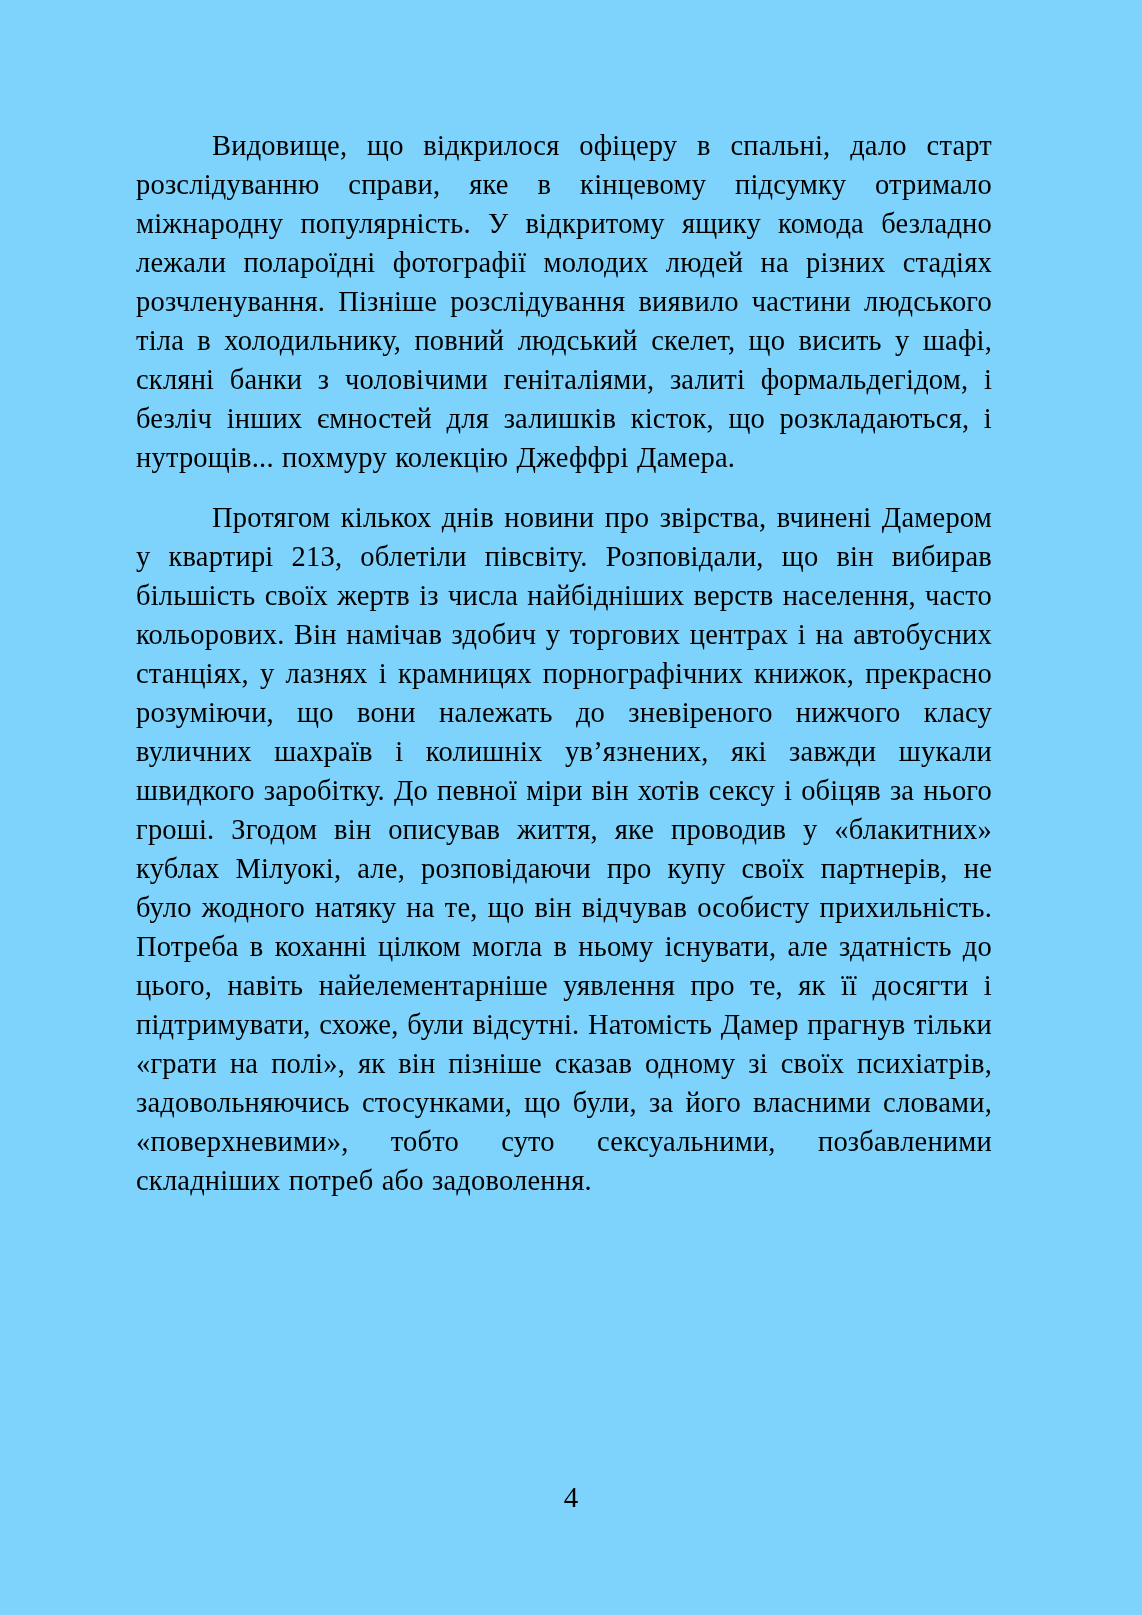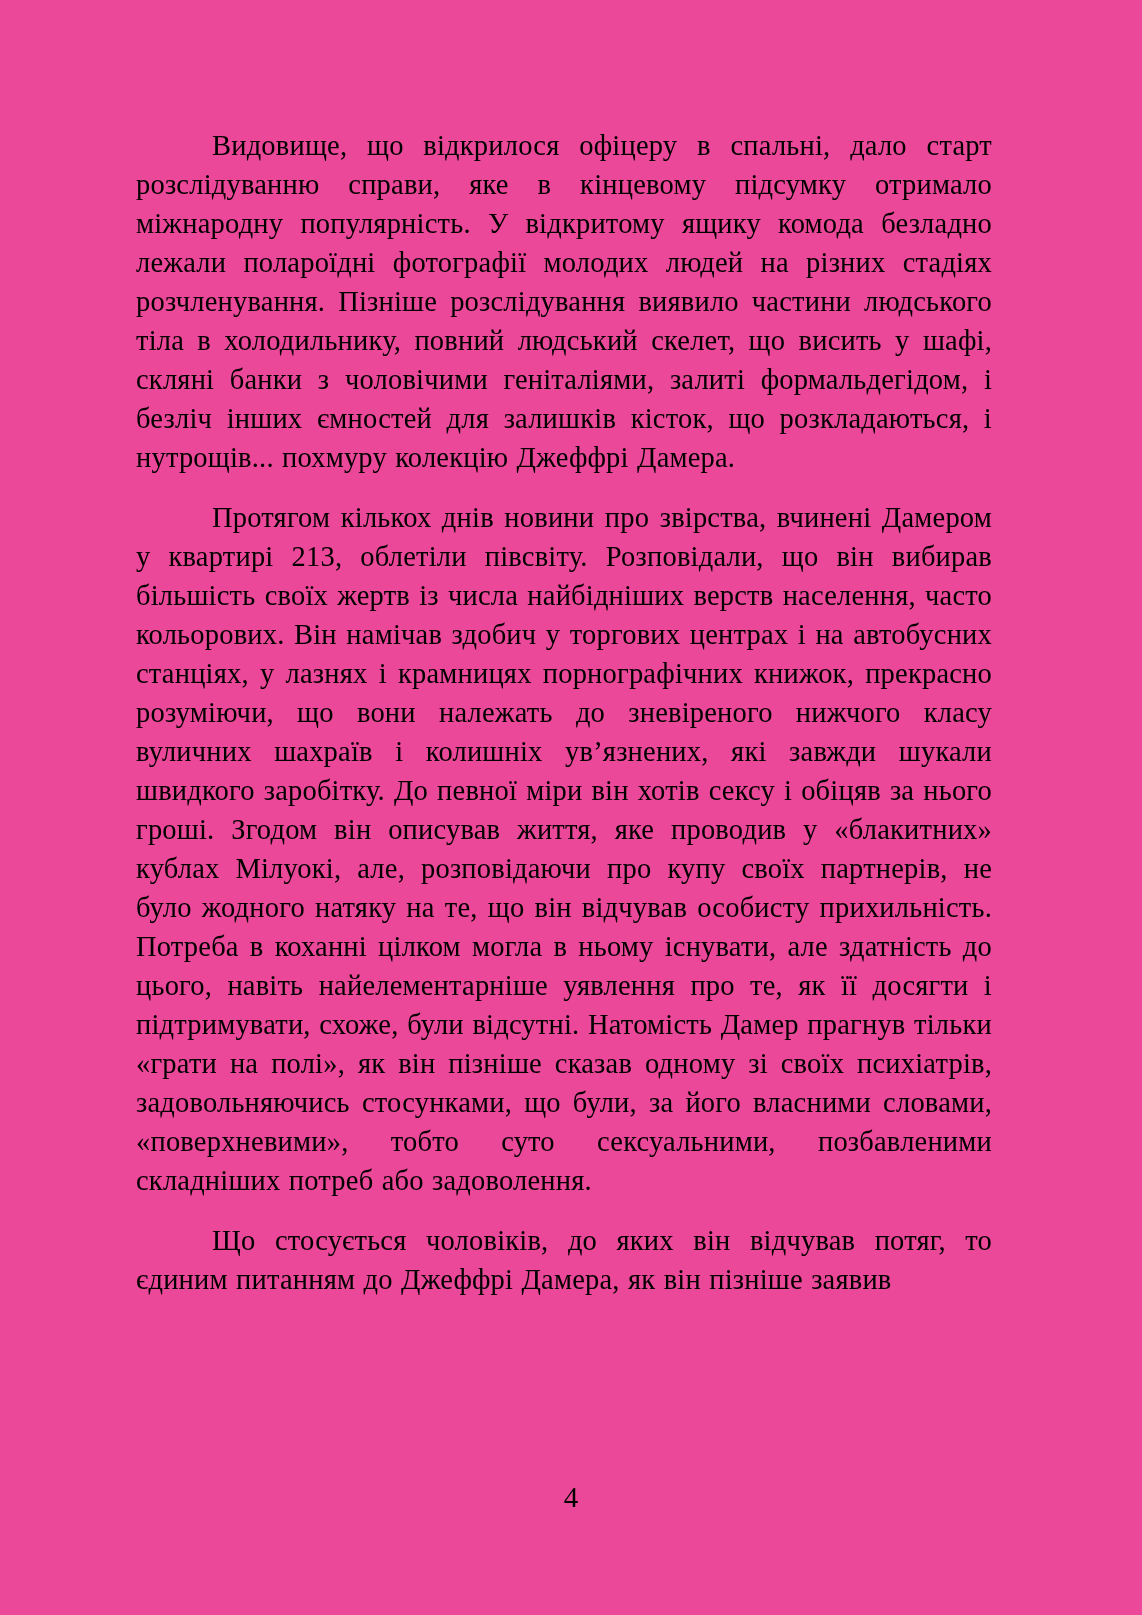--- a/index.html
+++ b/index.html
@@ -4,21 +4,21 @@
 <style>
   html, body {
     margin: 0;
     padding: 0;
     background: #ffffff;
   }
   .page {
     position: relative;
     width: 1142px;
     height: 1615px;
-    background: #ec4899;
+    background: #7dd3fc;
     color: #000000;
     font-family: "Liberation Serif", "DejaVu Serif", serif;
     overflow: hidden;
     box-sizing: border-box;
   }
   .text-block {
     position: absolute;
     top: 126px;
     left: 136px;
     width: 856px;
@@ -42,16 +42,15 @@
     line-height: 39px;
   }
 </style>
 </head>
 <body>
 
 <div class="page">
   <div class="text-block">
     <p>Видовище, що відкрилося офіцеру в спальні, дало старт розслідуванню справи, яке в кінцевому підсумку отримало міжнародну популярність. У відкритому ящику комода безладно лежали полароїдні фотографії молодих людей на різних стадіях розчленування. Пізніше розслідування виявило частини людського тіла в холодильнику, повний людський скелет, що висить у шафі, скляні банки з чоловічими геніталіями, залиті формальдегідом, і безліч інших ємностей для залишків кісток, що розкладаються, і нутрощів... похмуру колекцію Джеффрі Дамера.</p>
     <p>Протягом кількох днів новини про звірства, вчинені Дамером у квартирі 213, облетіли півсвіту. Розповідали, що він вибирав більшість своїх жертв із числа найбідніших верств населення, часто кольорових. Він намічав здобич у торгових центрах і на автобусних станціях, у лазнях і крамницях порнографічних книжок, прекрасно розуміючи, що вони належать до зневіреного нижчого класу вуличних шахраїв і колишніх ув’язнених, які завжди шукали швидкого заробітку. До певної міри він хотів сексу і обіцяв за нього гроші. Згодом він описував життя, яке проводив у «блакитних» кублах Мілуокі, але, розповідаючи про купу своїх партнерів, не було жодного натяку на те, що він відчував особисту прихильність. Потреба в коханні цілком могла в ньому існувати, але здатність до цього, навіть найелементарніше уявлення про те, як її досягти і підтримувати, схоже, були відсутні. Натомість Дамер прагнув тільки «грати на полі», як він пізніше сказав одному зі своїх психіатрів, задовольняючись стосунками, що були, за його власними словами, «поверхневими», тобто суто сексуальними, позбавленими складніших потреб або задоволення.</p>
-    <p>Що стосується чоловіків, до яких він відчував потяг, то єдиним питанням до Джеффрі Дамера, як він пізніше заявив</p>
   </div>
   <div class="page-number">4</div>
 </div>
 
 </body></html>

